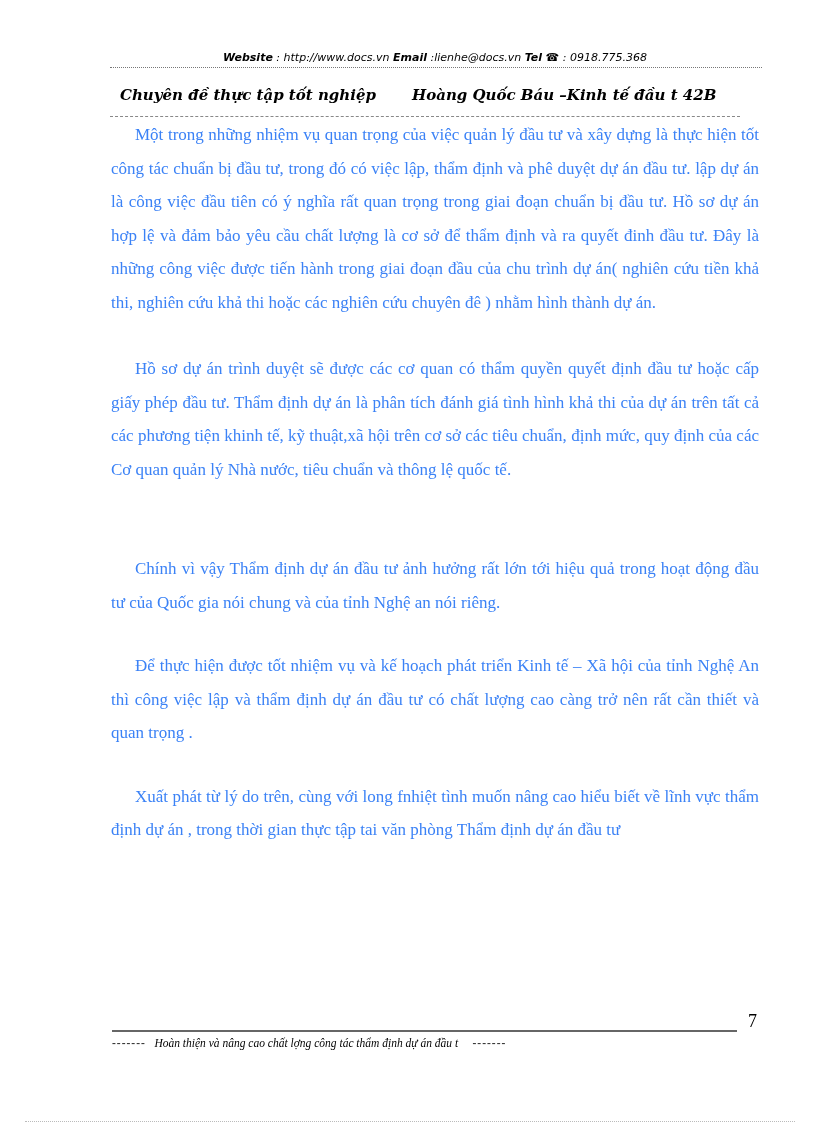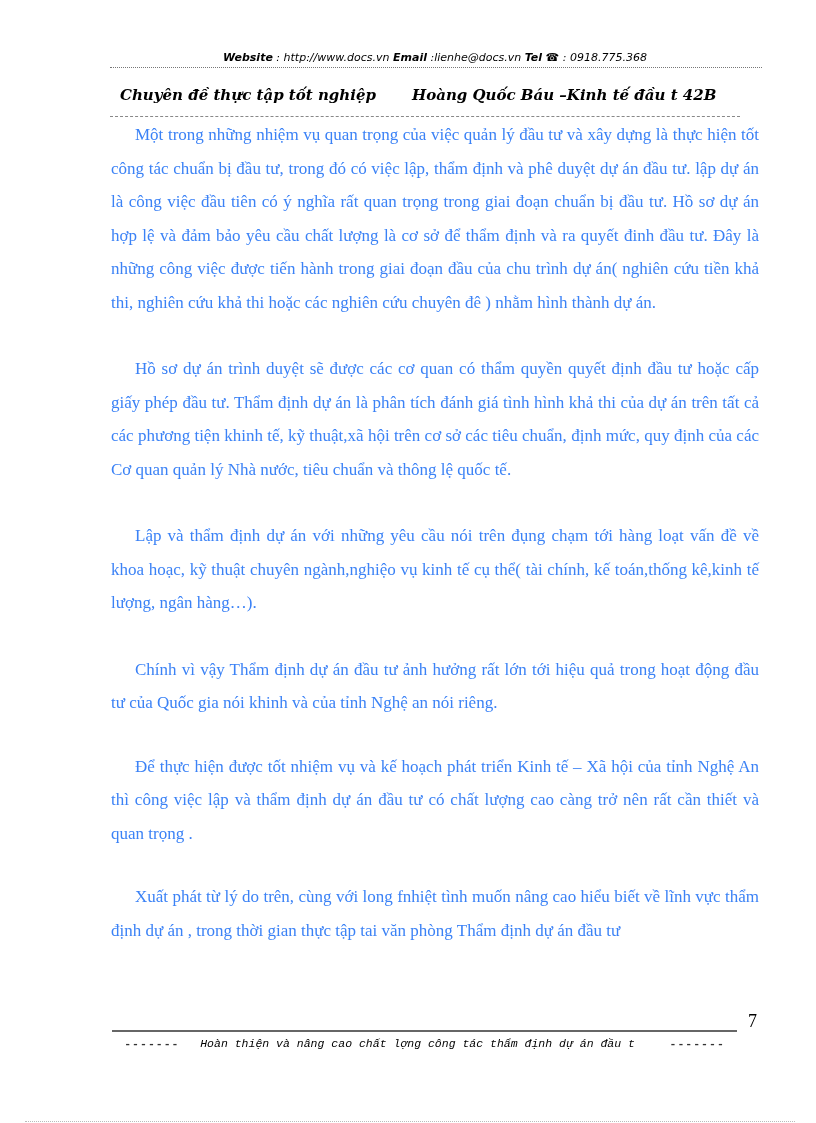--- a/index.html
+++ b/index.html
@@ -96,22 +96,21 @@
       top: 1010px;
       font-family: "Liberation Serif", serif;
       font-size: 18px;
       line-height: 22px;
     }
     .footer-text {
       position: absolute;
       left: 112px;
       top: 1035px;
       width: 625px;
-      text-align: center;
-      font-family: Liberation Mono, monospace;
+      font-family: Liberation Serif, serif;
       font-style: italic;
       font-size: 11.5px;
       line-height: 17px;
       white-space: nowrap;
     }
     .footer-text .dashes {
       display: inline-block;
       font-style: normal;
       font-weight: bold;
       letter-spacing: 1px;
@@ -139,23 +138,22 @@
     <span class="left">Chuyên đề thực tập tốt nghiệp</span>
     <span class="right">Hoàng Quốc Báu –Kinh tế đầu t   42B</span>
   </div>
   <div class="run-line"></div>
 
   <div class="body-text">
     <p class="para">Một trong những nhiệm vụ quan trọng của việc quản lý đầu tư và xây dựng là thực hiện tốt công tác chuẩn bị đầu tư, trong đó có việc lập, thẩm định và phê duyệt dự án đầu tư.  lập dự án là công việc đầu tiên có ý nghĩa rất quan trọng trong giai đoạn chuẩn bị đầu tư. Hồ sơ dự án hợp lệ và đảm bảo yêu cầu chất lượng là cơ sở để thẩm định và ra quyết đinh đầu tư. Đây là những công việc được tiến hành trong giai đoạn đầu của chu trình dự án( nghiên cứu tiền khả thi, nghiên cứu khả thi hoặc các nghiên cứu chuyên đê ) nhằm hình thành dự án.</p>
     <div class="gap1"></div>
     <p class="para">Hồ sơ dự án trình duyệt sẽ được các cơ quan có thẩm quyền quyết định đầu tư hoặc cấp giấy phép đầu tư. Thẩm định dự án là phân tích đánh giá tình hình khả thi của dự án trên tất cả các phương tiện khinh tế, kỹ thuật,xã hội trên cơ sở các tiêu chuẩn, định mức, quy định của các Cơ quan quản lý Nhà nước, tiêu chuẩn và thông lệ quốc tế.</p>
     <div class="gap1"></div>
-    <p class="para">Lập và thẩm định dự án với những yêu cầu nói trên đụng chạm tới hàng loạt vấn đề về khoa hoạc, kỹ thuật chuyên ngành,nghiệo vụ kinh tế cụ thể( tài chính, kế toán,thống kê,kinh tế lượng, ngân hàng…).</p>
     <div class="gap1"></div>
-    <p class="para">Chính vì vậy Thẩm định dự án đầu tư ảnh hưởng rất lớn tới hiệu quả trong hoạt động đầu tư của Quốc gia nói khinh và của tỉnh Nghệ an nói riêng.</p>
+    <p class="para">Chính vì vậy Thẩm định dự án đầu tư ảnh hưởng rất lớn tới hiệu quả trong hoạt động đầu tư của Quốc gia nói chung và của tỉnh Nghệ an nói riêng.</p>
     <div class="gap2"></div>
     <p class="para">Để thực hiện được tốt nhiệm vụ và kế hoạch phát triển Kinh tế – Xã hội của tỉnh Nghệ An thì công việc lập và thẩm định dự án đầu tư có chất lượng cao càng trở nên rất cần thiết và quan trọng .</p>
     <div class="gap2"></div>
     <p class="para">Xuất phát từ lý do trên, cùng với long fnhiệt tình muốn nâng cao hiểu biết về lĩnh vực thẩm định dự án , trong thời gian thực tập tai văn phòng Thẩm định dự án đầu tư</p>
   </div>
 
   <div class="page-number">7</div>
   <div class="foot-line"></div>
 
   <div class="footer-text">

